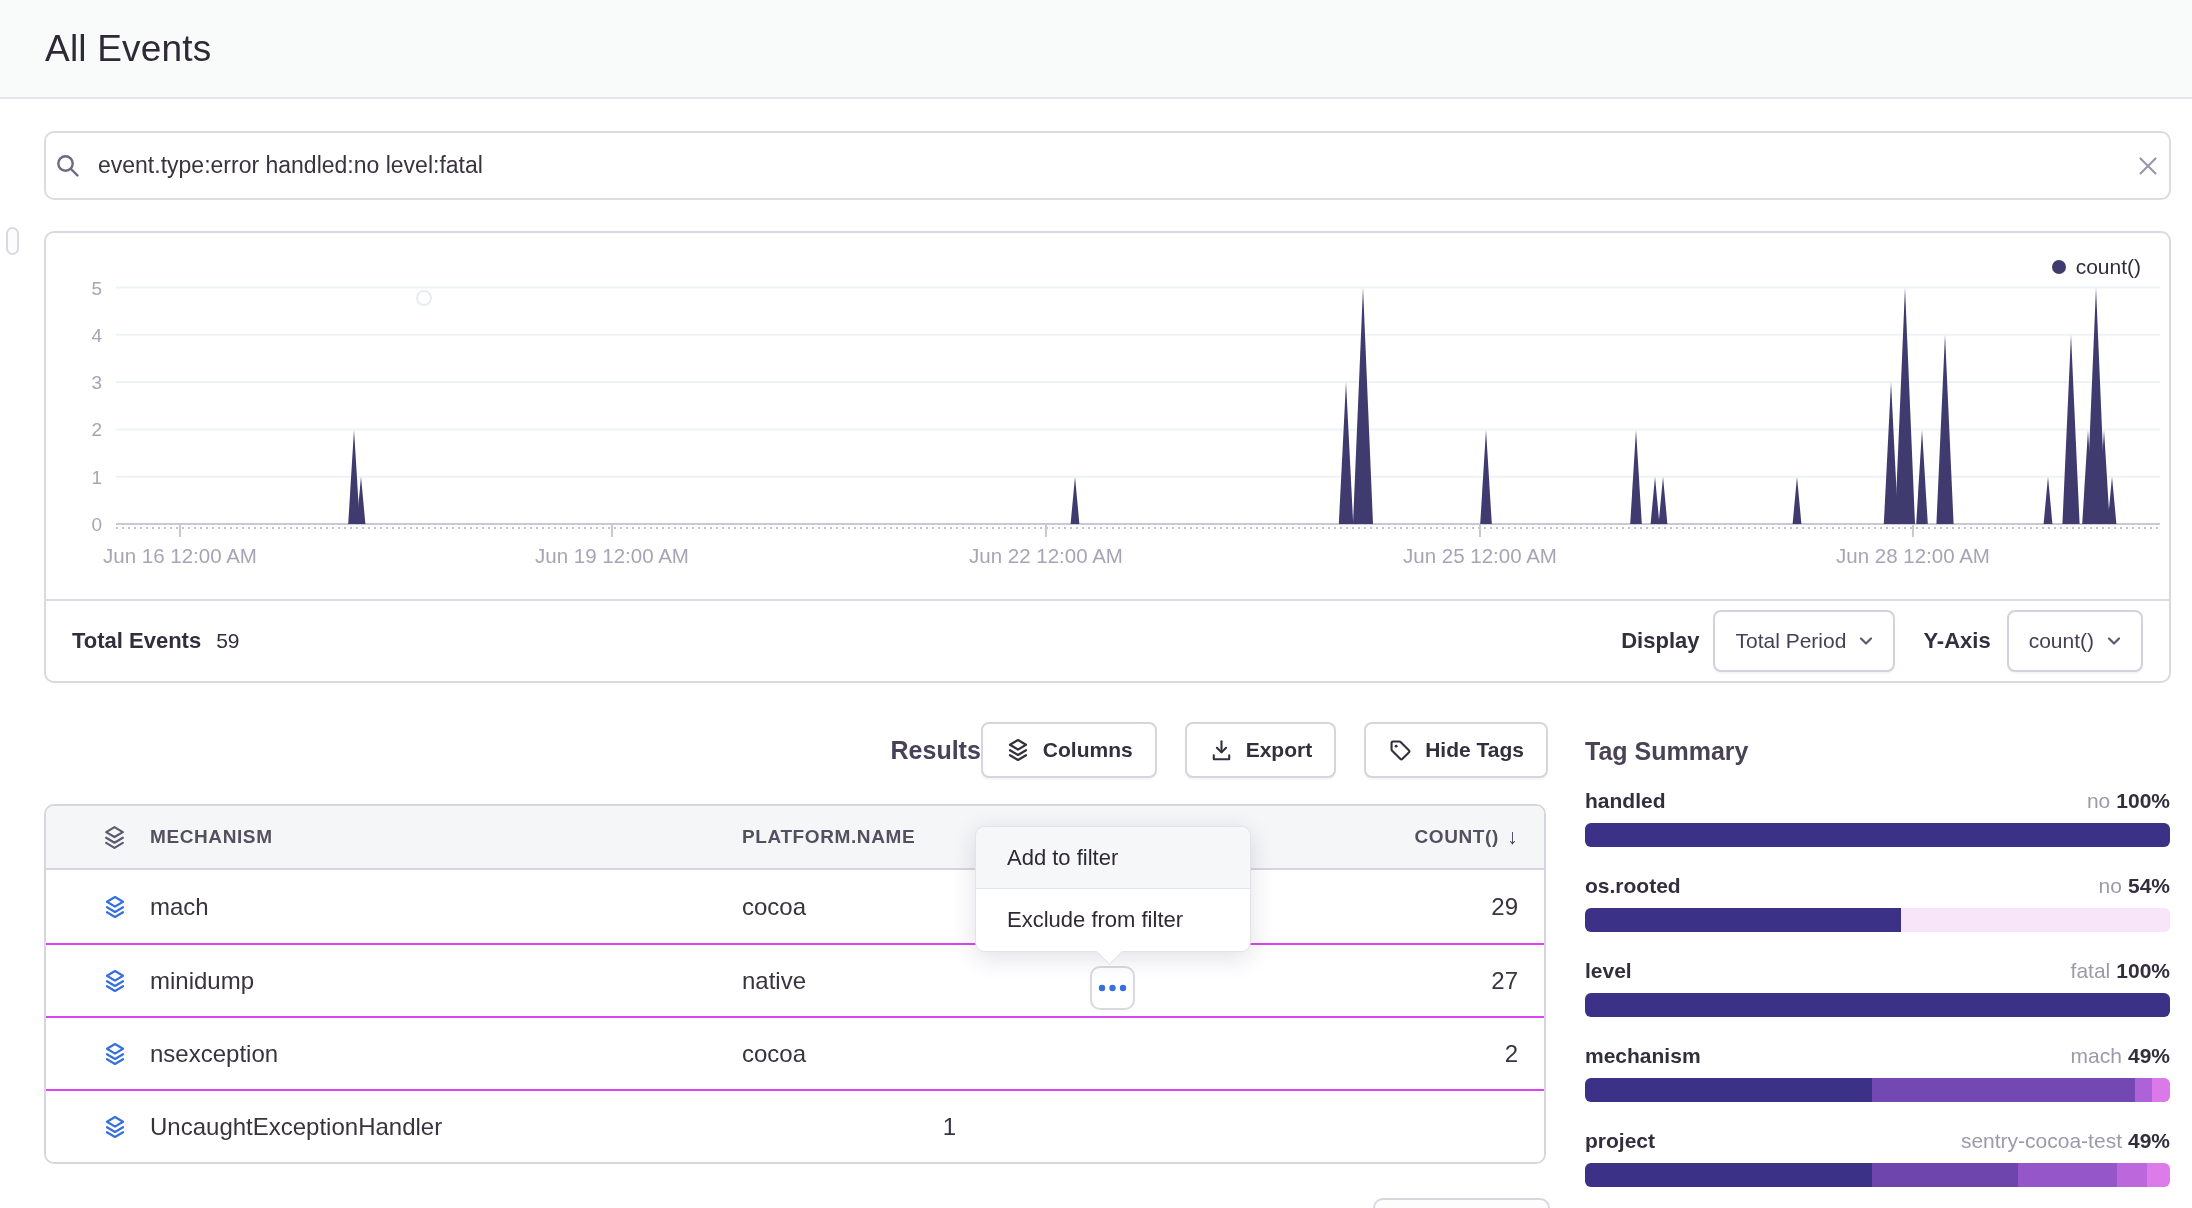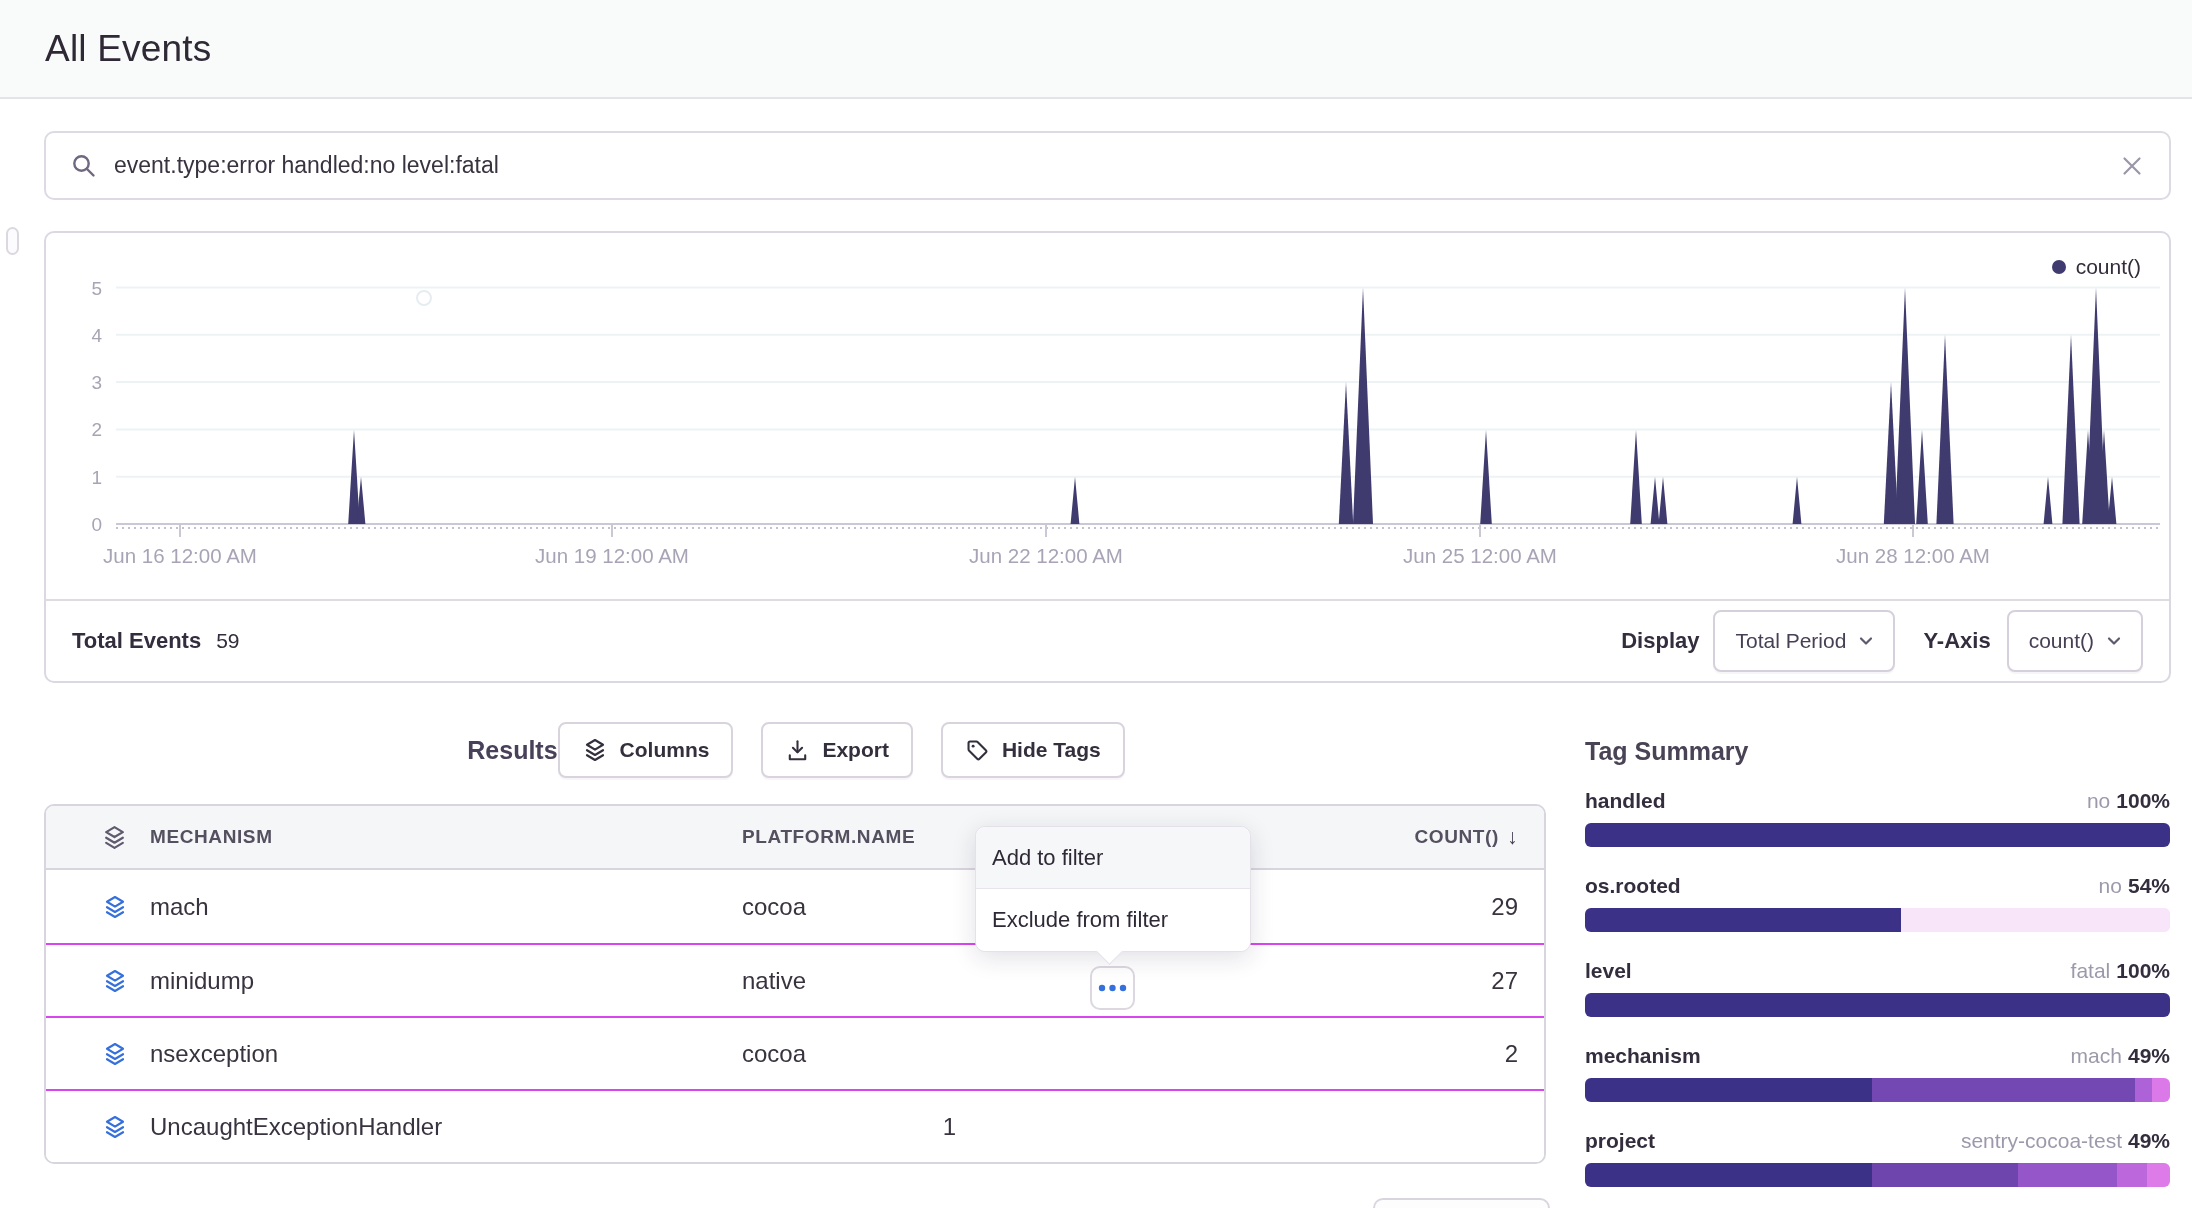--- a/index.html
+++ b/index.html
@@ -7,21 +7,21 @@
   #app { position:relative; width:2192px; height:1208px; overflow:hidden; background:#fff; }
 
   
   .page-header { position:absolute; left:0; top:0; width:2192px; height:99px;
     background:#f8fbfa; border-bottom:2px solid #e5e5e9; display:flex; align-items:center; }
   .page-title { margin-left:45px; font-size:37px; font-weight:500; color:#2f2936; letter-spacing:.2px; }
 
   
   .search-bar { position:absolute; left:44px; right:21px; top:131px; height:69px;
     border:2px solid #dedae3; border-radius:10px; background:#fff;
-    display:flex; align-items:center; padding:0 24px; }
+    display:flex; align-items:center; padding:0 8px; }
   .search-bar .query { font-size:23px; color:#39323f; margin-left:16px; flex:1; white-space:nowrap; overflow:hidden; }
   .icon-btn { background:none; border:none; cursor:pointer; display:flex; align-items:center; }
 
   .scroll-pill { position:absolute; left:6px; top:227px; width:13px; height:28px;
     border:2px solid #dcd8df; border-radius:7px; background:#fcfbfd; }
 
   
   .chart-card { position:absolute; left:44px; right:21px; top:231px; height:452px;
     border:2px solid #dcd8e2; border-radius:10px; background:#fff; }
   .chart-area { position:absolute; left:0; top:0; right:0; height:368px; }
@@ -35,21 +35,21 @@
   .total-value { font-size:21px; color:#332d3d; }
   .footer-controls { display:flex; align-items:center; }
   .ctl-label { font-size:22px; font-weight:bold; color:#332d3d; }
   .dd-btn { display:flex; align-items:center; gap:13px; height:62px; padding:0 20px;
     border:2px solid #d5d0db; border-radius:8px; background:#fff; cursor:pointer;
     font-family:inherit; font-size:21px; color:#474055; box-shadow:0 2px 0 rgba(45,0,85,.04); }
   .ml14 { margin-left:14px; } .ml28 { margin-left:28px; } .ml16 { margin-left:16px; }
 
   
   .results-row { position:absolute; left:44px; width:1504px; top:715px; height:70px;
-    display:flex; align-items:center; justify-content:center; }
+    display:flex; align-items:center; justify-content:flex-end; }
   .results-title { font-size:25px; font-weight:bold; color:#49415a; }
   .btn-group { display:flex; gap:28px; }
   .ui-btn { display:flex; align-items:center; gap:12px; height:56px; padding:0 22px;
     border:2px solid #d8d3dd; border-radius:8px; background:#fff; cursor:pointer;
     font-family:inherit; font-size:21px; font-weight:bold; color:#342f3d; box-shadow:0 2px 0 rgba(45,0,85,.04); }
 
   
   .data-table { position:absolute; left:44px; top:804px; width:1502px;
     border:2px solid #d9d5df; border-radius:10px; background:#fff; overflow:hidden; }
   .t-head { display:flex; align-items:center; height:64px; background:#f4f6f7; border-bottom:2px solid #d9d5df; }
@@ -67,21 +67,21 @@
   .pagination-stub { position:absolute; left:1373px; top:1198px; width:177px; height:14px;
     border:2px solid #d9d5df; border-bottom:none; border-radius:10px 10px 0 0; background:#fdfdfe; }
 
   
   .dots-btn { position:absolute; left:1090px; top:966px; width:45px; height:44px;
     border:2px solid #dcd7e0; border-radius:10px; background:#fff; cursor:pointer;
     display:flex; align-items:center; justify-content:center; z-index:40; }
   .context-menu { position:absolute; left:975px; top:826px; width:276px; z-index:50;
     background:#fff; border:1px solid #e5e1e8; border-radius:10px;
     box-shadow:0 6px 24px rgba(40,30,70,.14); }
-  .menu-item { height:62px; display:flex; align-items:center; padding-left:16px;
+  .menu-item { height:62px; display:flex; align-items:center; padding-left:31px;
     font-size:22px; color:#2f2936; cursor:pointer; background:#fff; }
   .menu-item.first { background:#f5f7f9; border-radius:10px 10px 0 0; border-bottom:1px solid #e8e4ec; }
   .menu-item.last { border-radius:0 0 10px 10px; }
   .menu-caret { position:absolute; bottom:-10px; left:124px; width:19px; height:19px; background:#fff;
     transform:rotate(45deg); border-right:1px solid #e5e1e8; border-bottom:1px solid #e5e1e8; }
 
   
   .tag-summary { position:absolute; left:1585px; top:737px; width:585px; }
   .tag-summary-title { font-size:25px; font-weight:bold; color:#4a4356; margin-bottom:23px; }
   .tag-group { margin-bottom:27px; }

